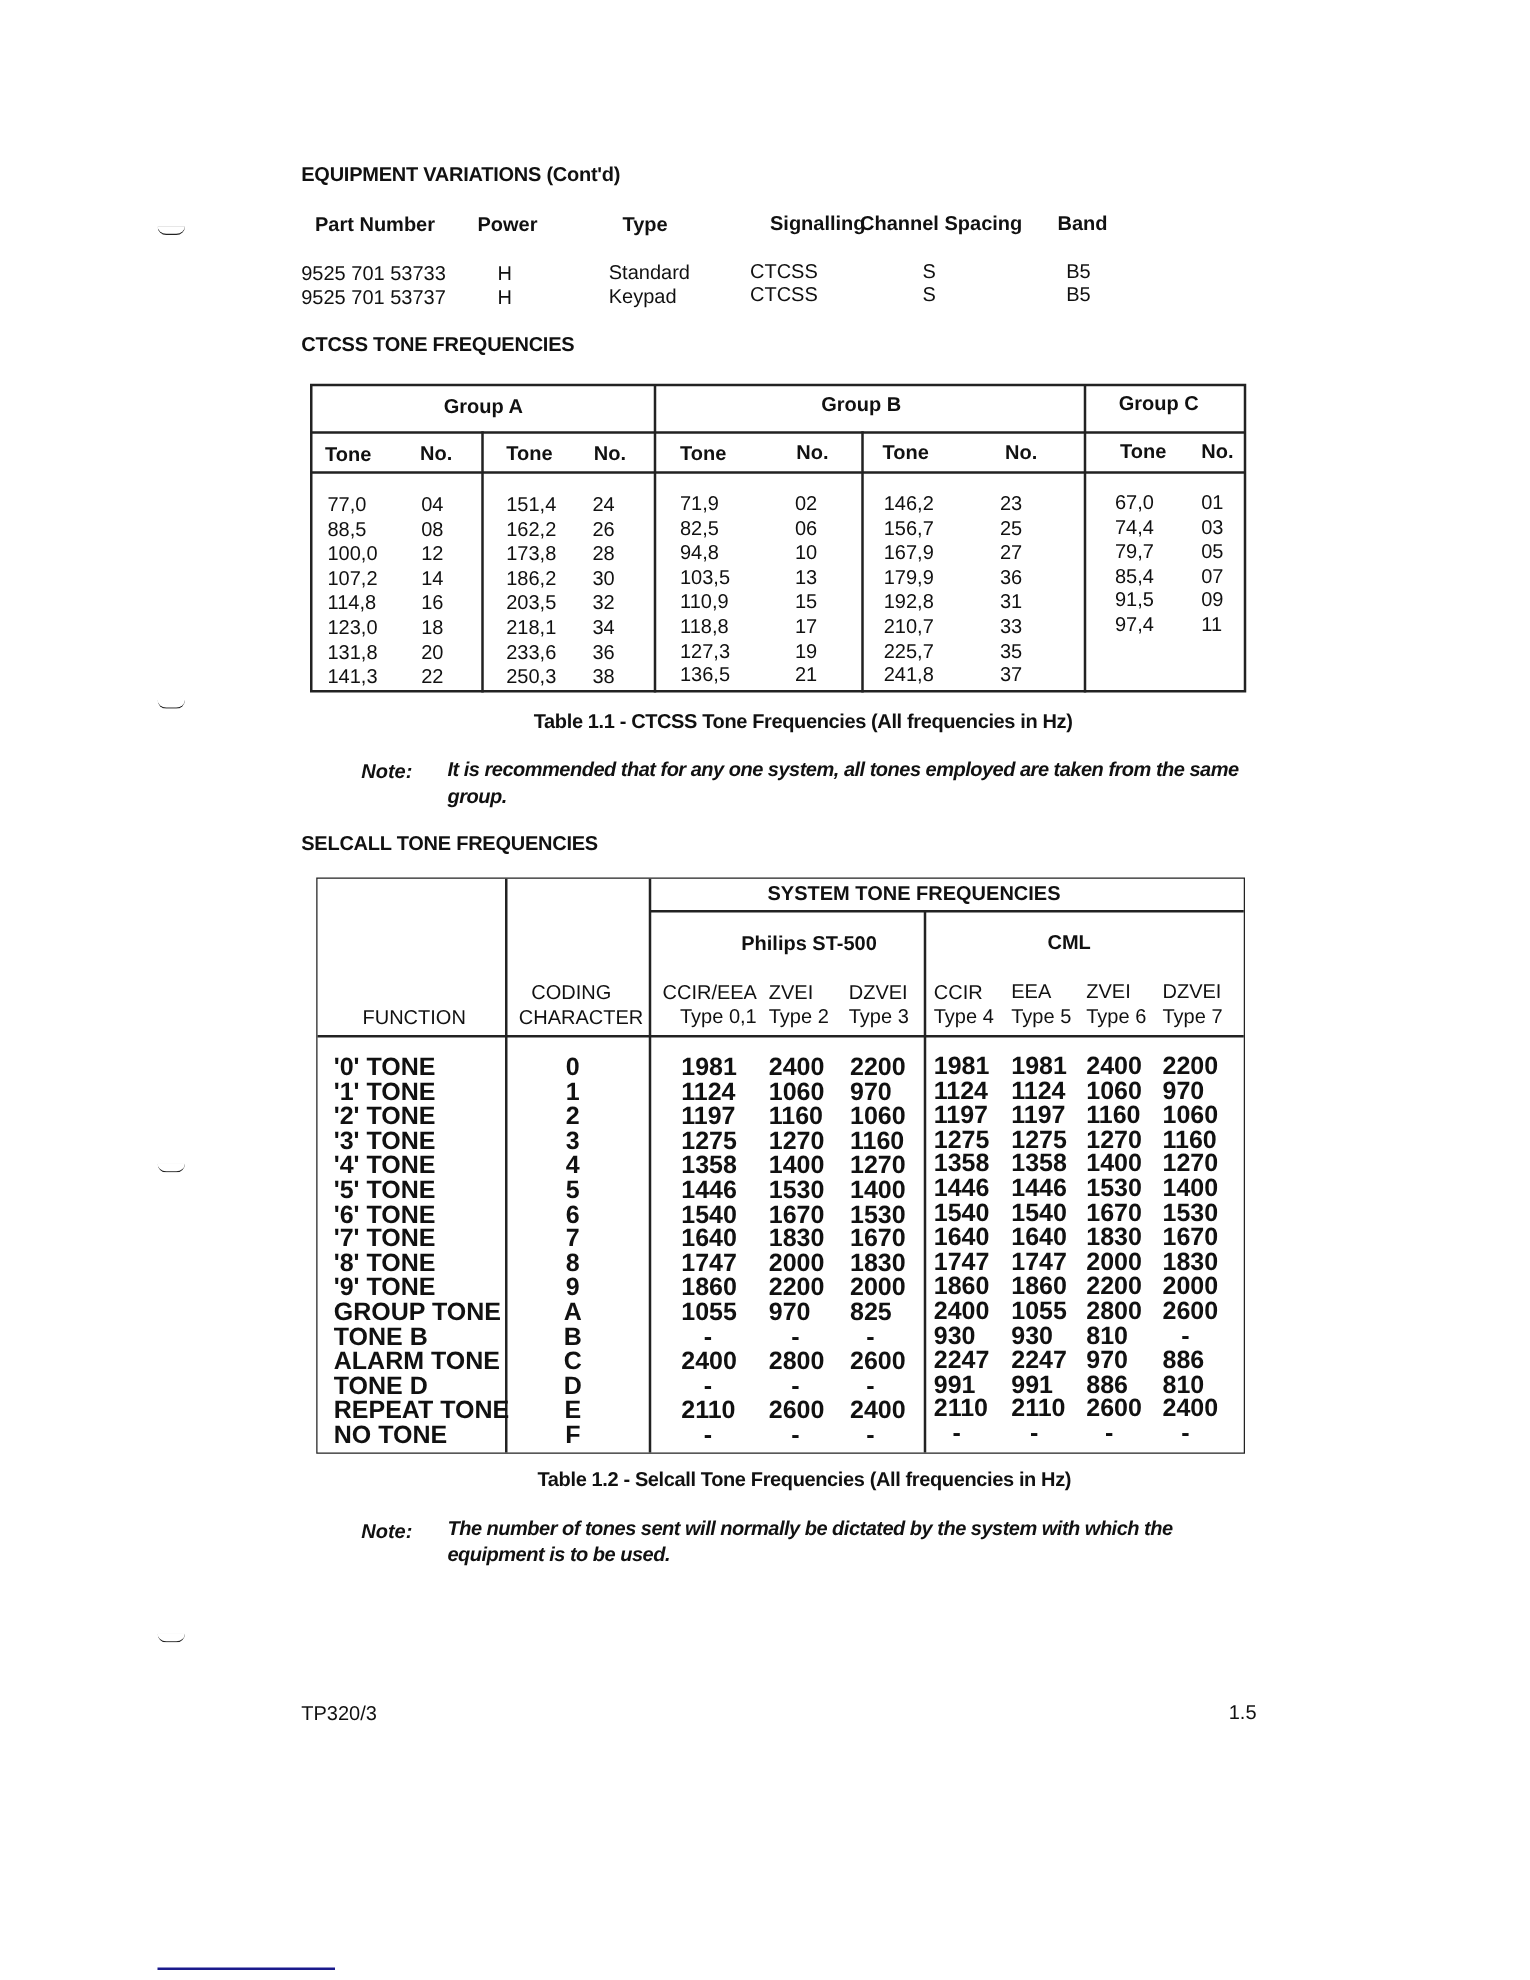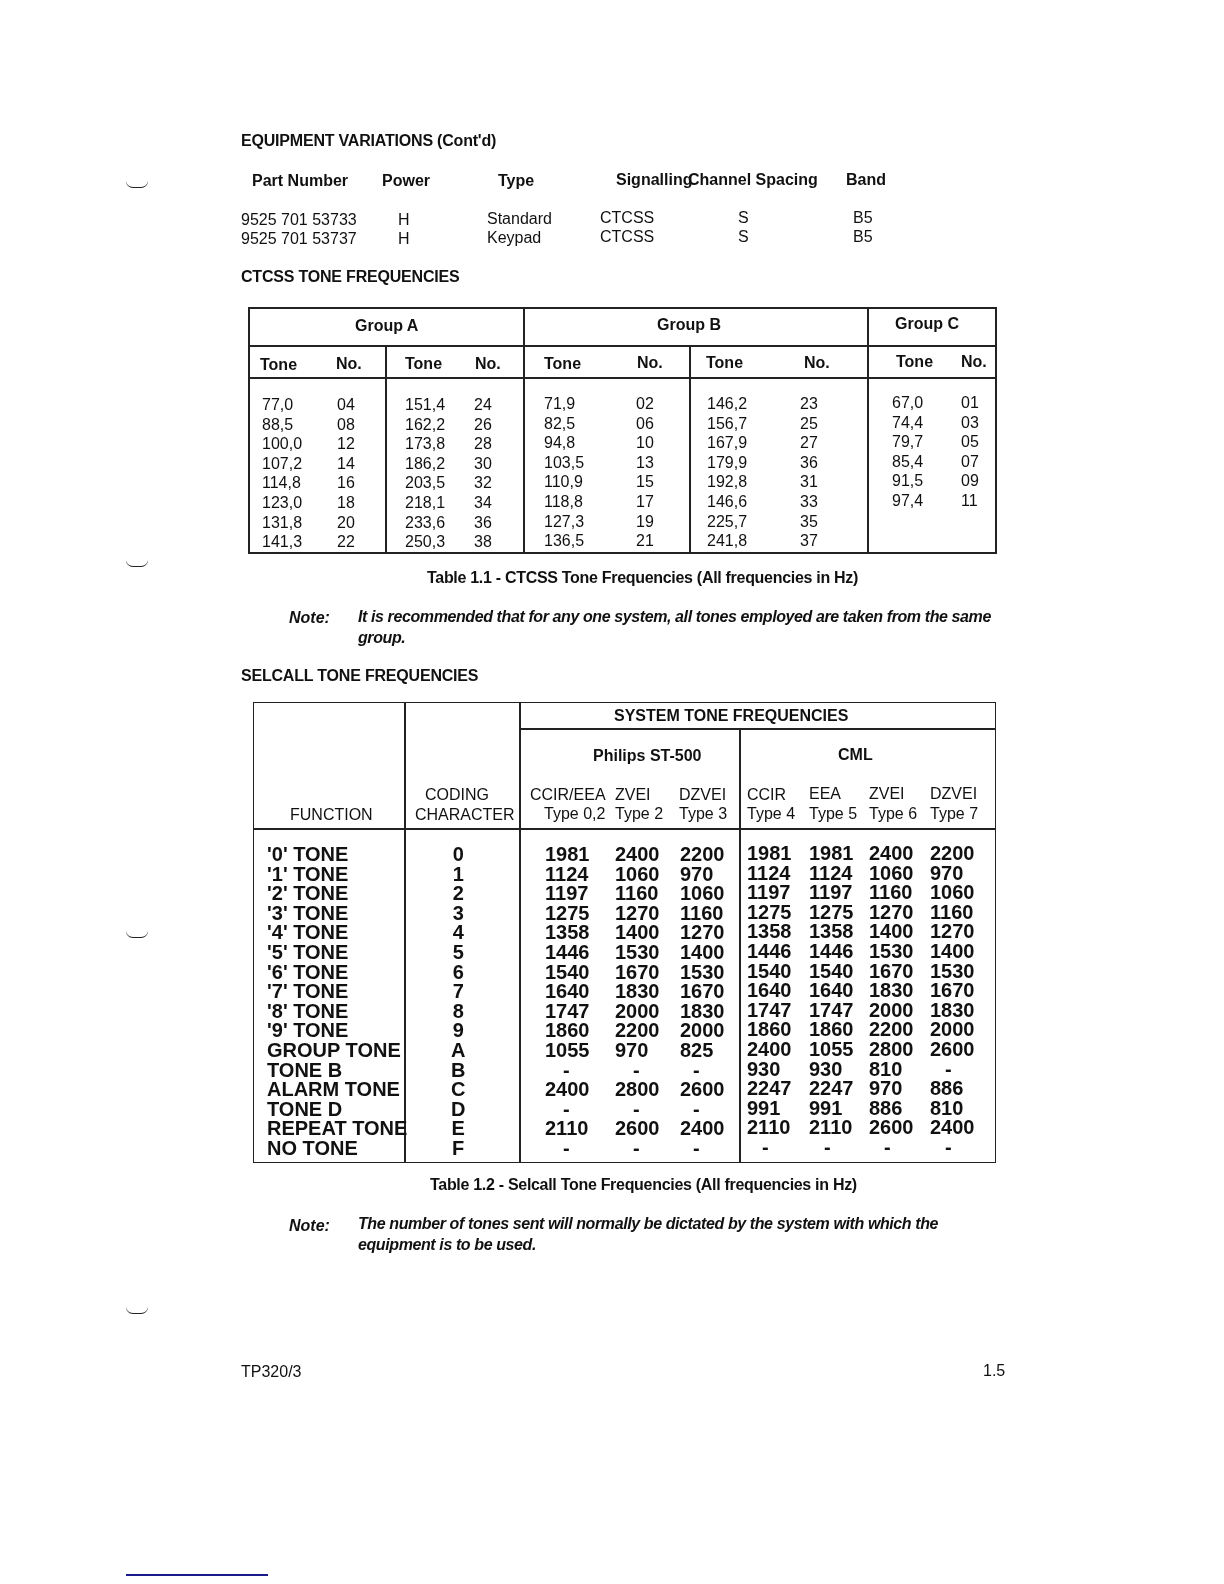--- a/index.html
+++ b/index.html
@@ -106,21 +106,21 @@
 <div class="cell b" style="left:804px; top:354px">No.</div>
 <div class="cell b" style="left:896px; top:353px">Tone</div>
 <div class="cell b" style="left:961px; top:353px">No.</div>
 
 <div class="colnum" style="left:262px; top:395px"><div>77,0</div><div>88,5</div><div>100,0</div><div>107,2</div><div>114,8</div><div>123,0</div><div>131,8</div><div>141,3</div></div>
 <div class="colnum" style="left:337px; top:395px"><div>04</div><div>08</div><div>12</div><div>14</div><div>16</div><div>18</div><div>20</div><div>22</div></div>
 <div class="colnum" style="left:405px; top:395px"><div>151,4</div><div>162,2</div><div>173,8</div><div>186,2</div><div>203,5</div><div>218,1</div><div>233,6</div><div>250,3</div></div>
 <div class="colnum" style="left:474px; top:395px"><div>24</div><div>26</div><div>28</div><div>30</div><div>32</div><div>34</div><div>36</div><div>38</div></div>
 <div class="colnum" style="left:544px; top:394px"><div>71,9</div><div>82,5</div><div>94,8</div><div>103,5</div><div>110,9</div><div>118,8</div><div>127,3</div><div>136,5</div></div>
 <div class="colnum" style="left:636px; top:394px"><div>02</div><div>06</div><div>10</div><div>13</div><div>15</div><div>17</div><div>19</div><div>21</div></div>
-<div class="colnum" style="left:707px; top:394px"><div>146,2</div><div>156,7</div><div>167,9</div><div>179,9</div><div>192,8</div><div>146,6</div><div>225,7</div><div>241,8</div></div>
+<div class="colnum" style="left:707px; top:394px"><div>146,2</div><div>156,7</div><div>167,9</div><div>179,9</div><div>192,8</div><div>210,7</div><div>225,7</div><div>241,8</div></div>
 <div class="colnum" style="left:800px; top:394px"><div>23</div><div>25</div><div>27</div><div>36</div><div>31</div><div>33</div><div>35</div><div>37</div></div>
 <div class="colnum" style="left:892px; top:393px"><div>67,0</div><div>74,4</div><div>79,7</div><div>85,4</div><div>91,5</div><div>97,4</div></div>
 <div class="colnum" style="left:961px; top:393px"><div>01</div><div>03</div><div>05</div><div>07</div><div>09</div><div>11</div></div>
 
 <div class="caption" style="left:394px; top:569px">Table 1.1 - CTCSS Tone Frequencies (All frequencies in Hz)</div>
 <div class="note-label" style="left:289px; top:609px">Note:</div>
 <div class="note-text" style="left:358px; top:606px">It is recommended that for any one system, all tones employed are taken from the same group.</div>
 
 <div class="abs h-bold" style="left:241px; top:667px">SELCALL TONE FREQUENCIES</div>
 
@@ -135,21 +135,21 @@
 
 <div class="sc-txt sc-b" style="left:614px; top:707px">SYSTEM TONE FREQUENCIES</div>
 <div class="sc-txt sc-b" style="left:593px; top:747px">Philips ST-500</div>
 <div class="sc-txt sc-b" style="left:838px; top:746px">CML</div>
 
 <div class="sc-txt" style="left:290px; top:806px">FUNCTION</div>
 <div class="sc-txt" style="left:425px; top:786px">CODING</div>
 <div class="sc-txt" style="left:415px; top:806px">CHARACTER</div>
 
 <div class="sc-txt" style="left:530px; top:786px">CCIR/EEA</div>
-<div class="sc-txt" style="left:544px; top:805px">Type 0,2</div>
+<div class="sc-txt" style="left:544px; top:805px">Type 0,1</div>
 <div class="sc-txt" style="left:615px; top:786px">ZVEI</div>
 <div class="sc-txt" style="left:615px; top:805px">Type 2</div>
 <div class="sc-txt" style="left:679px; top:786px">DZVEI</div>
 <div class="sc-txt" style="left:679px; top:805px">Type 3</div>
 <div class="sc-txt" style="left:747px; top:786px">CCIR</div>
 <div class="sc-txt" style="left:747px; top:805px">Type 4</div>
 <div class="sc-txt" style="left:809px; top:785px">EEA</div>
 <div class="sc-txt" style="left:809px; top:805px">Type 5</div>
 <div class="sc-txt" style="left:869px; top:785px">ZVEI</div>
 <div class="sc-txt" style="left:869px; top:805px">Type 6</div>

